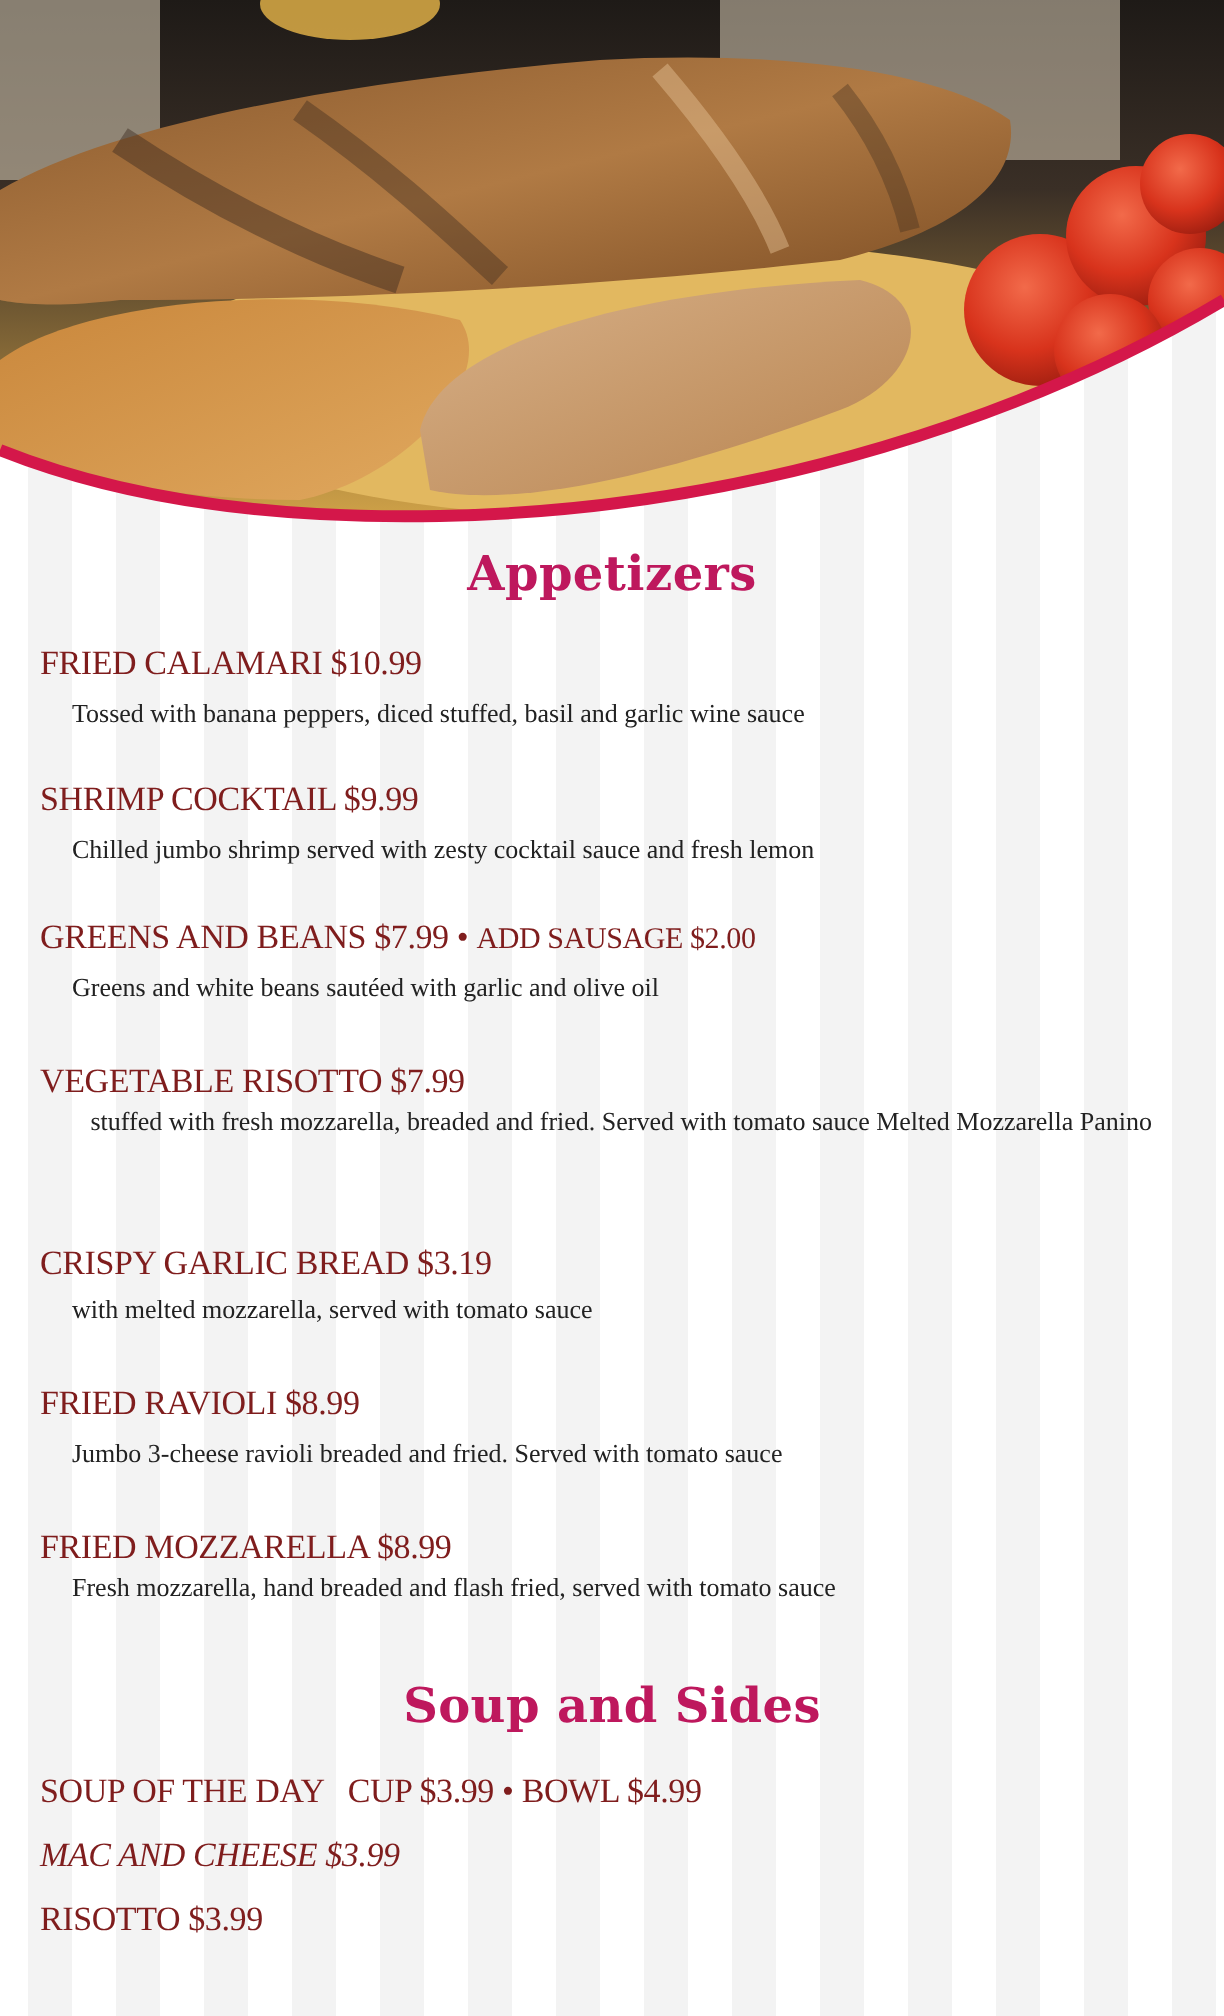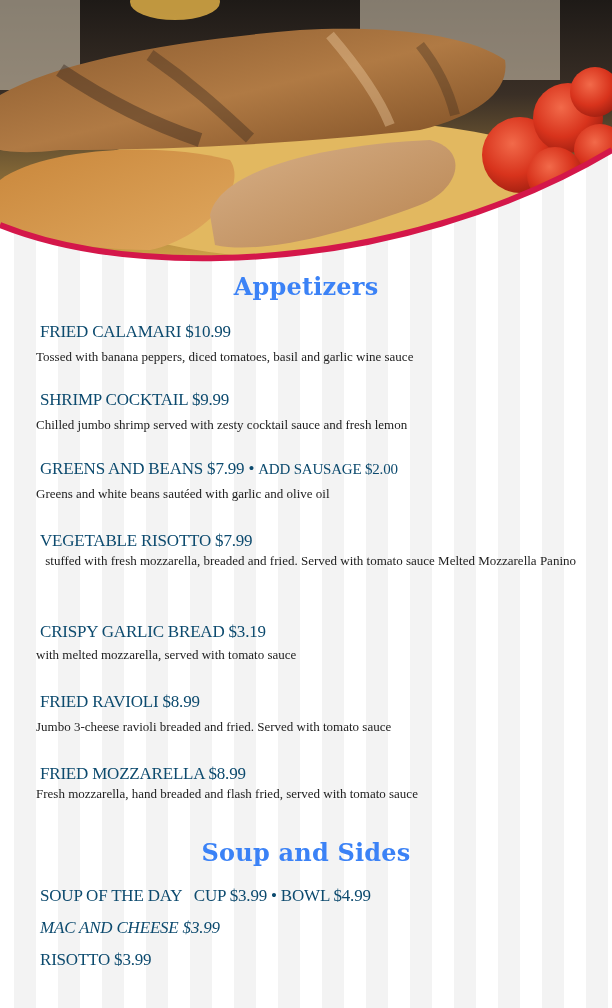--- a/index.html
+++ b/index.html
@@ -14,25 +14,25 @@
       background-position: -4px 0;
       font-family: "Liberation Serif", "DejaVu Serif", serif;
       color: #111;
     }
     .hero { position: absolute; left: 0; top: 0; width: 612px; height: 270px; }
     .hero svg { display: block; }
     .content { position: absolute; left: 0; top: 0; width: 612px; }
     .section-title {
       position: absolute; left: 0; width: 612px; text-align: center;
       font-family: "DejaVu Serif", serif; font-weight: bold; font-size: 24px;
-      letter-spacing: 0.2px; color: #3b82f6;
+      letter-spacing: 0.2px; color: #be185d;
     }
     .item-name {
-      position: absolute; left: 40px; font-size: 17px; white-space: nowrap;
-      letter-spacing: -0.2px; color: #0c4a6e;
+      position: absolute; left: 20px; font-size: 17px; white-space: nowrap;
+      letter-spacing: -0.2px; color: #7f1d1d;
     }
     .item-desc {
       position: absolute; left: 36px; font-size: 13px; white-space: nowrap;
       color: #222; line-height: 24px;
     }
     .item-desc.wrap { white-space: normal; width: 540px; text-align: right; }
     .addon { font-size: 15px; }
   </style>
 </head>
 <body>
@@ -92,21 +92,21 @@
     </g>
     <path d="M0 225 C50 245 120 260 220 258 C380 255 520 205 612 150" stroke="#d4174a" stroke-width="6" fill="none"></path>
   </svg>
 </div>
 
 <div class="content">
   <h2 class="section-title" style="top:272px;margin:0;">Appetizers</h2>
 
   <div>
     <div class="item-name" style="top:322px;">FRIED CALAMARI $10.99</div>
-    <div class="item-desc" style="top:345px;">Tossed with banana peppers, diced tomatoes, basil and garlic wine sauce</div>
+    <div class="item-desc" style="top:345px;">Tossed with banana peppers, diced stuffed, basil and garlic wine sauce</div>
   </div>
 
   <div>
     <div class="item-name" style="top:390px;">SHRIMP COCKTAIL $9.99</div>
     <div class="item-desc" style="top:413px;">Chilled jumbo shrimp served with zesty cocktail sauce and fresh lemon</div>
   </div>
 
   <div>
     <div class="item-name" style="top:459px;">
       <span>GREENS AND BEANS $7.99</span>

